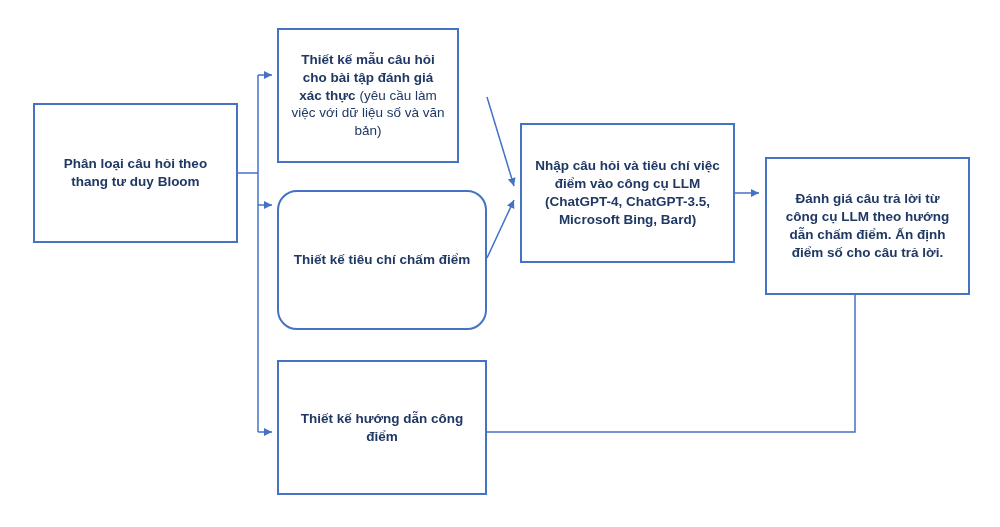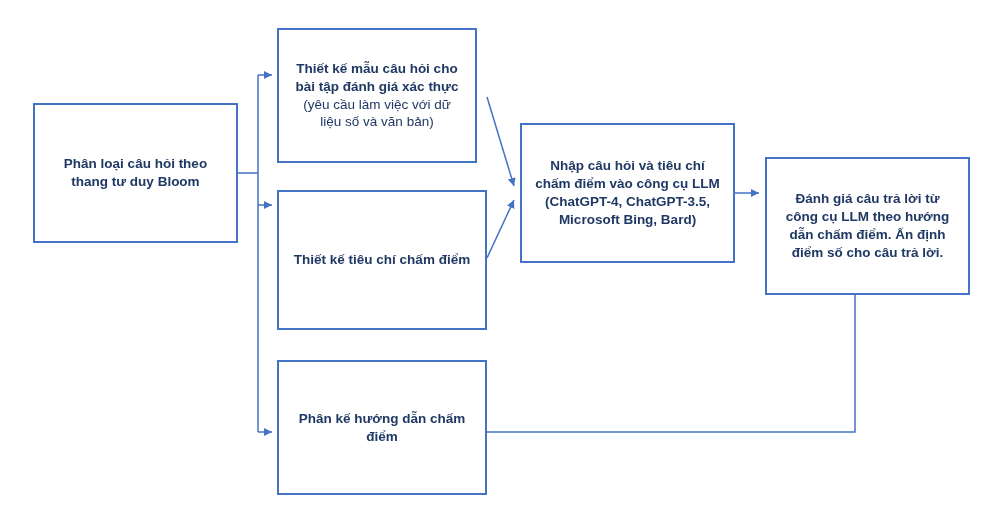--- a/index.html
+++ b/index.html
@@ -50,22 +50,22 @@
     padding: 6px 12px;
     color: var(--text);
     font-size: 13.5px;
     font-weight: bold;
     line-height: 1.32;
   }
   .box p { margin: 0; }
   .box .regular { font-weight: normal; }
 
   #box-bloom        { left: 33px;  top: 103px; width: 205px; height: 140px; justify-content: center; }
-  #box-questions    { left: 277px; top: 28px;  width: 200px; height: 135px; }
-  #box-criteria     { left: 277px; top: 190px; width: 210px; height: 140px; }
+  #box-questions    { left: 277px; top: 28px;  width: 182px; height: 135px; }
+  #box-criteria     { left: 277px; top: 190px; width: 210px; height: 140px; border-radius: 20px; }
   #box-guidelines   { left: 277px; top: 360px; width: 210px; height: 135px; }
   #box-llm          { left: 520px; top: 123px; width: 215px; height: 140px; }
   #box-evaluate     { left: 765px; top: 125px; width: 205px; height: 138px; margin-top: 32px; }
 </style>
 </head>
 <body>
 
 <div class="canvas">
 
   <svg class="arrows" viewBox="0 0 1000 527" xmlns="http://www.w3.org/2000/svg">
@@ -98,24 +98,24 @@
       <span>Thiết kế mẫu câu hỏi cho bài tập đánh giá xác thực</span>
       <span class="regular">(yêu cầu làm việc với dữ liệu số và văn bản)</span>
     </p>
   </div>
 
   <div class="box" id="box-criteria">
     <p>Thiết kế tiêu chí chấm điểm</p>
   </div>
 
   <div class="box" id="box-guidelines">
-    <p>Phân kế hướng dẫn chấm điểm</p>
+    <p>Thiết kế hướng dẫn công điểm</p>
   </div>
 
   <div class="box" id="box-llm">
-    <p>Nhập câu hỏi và tiêu chí chấm điểm vào công cụ LLM (ChatGPT-4, ChatGPT-3.5, Microsoft Bing, Bard)</p>
+    <p>Nhập câu hỏi và tiêu chí việc điểm vào công cụ LLM (ChatGPT-4, ChatGPT-3.5, Microsoft Bing, Bard)</p>
   </div>
 
   <div class="box" id="box-evaluate">
     <p>Đánh giá câu trả lời từ công cụ LLM theo hướng dẫn chấm điểm. Ấn định điểm số cho câu trả lời.</p>
   </div>
 
 </div>
 
 </body></html>

